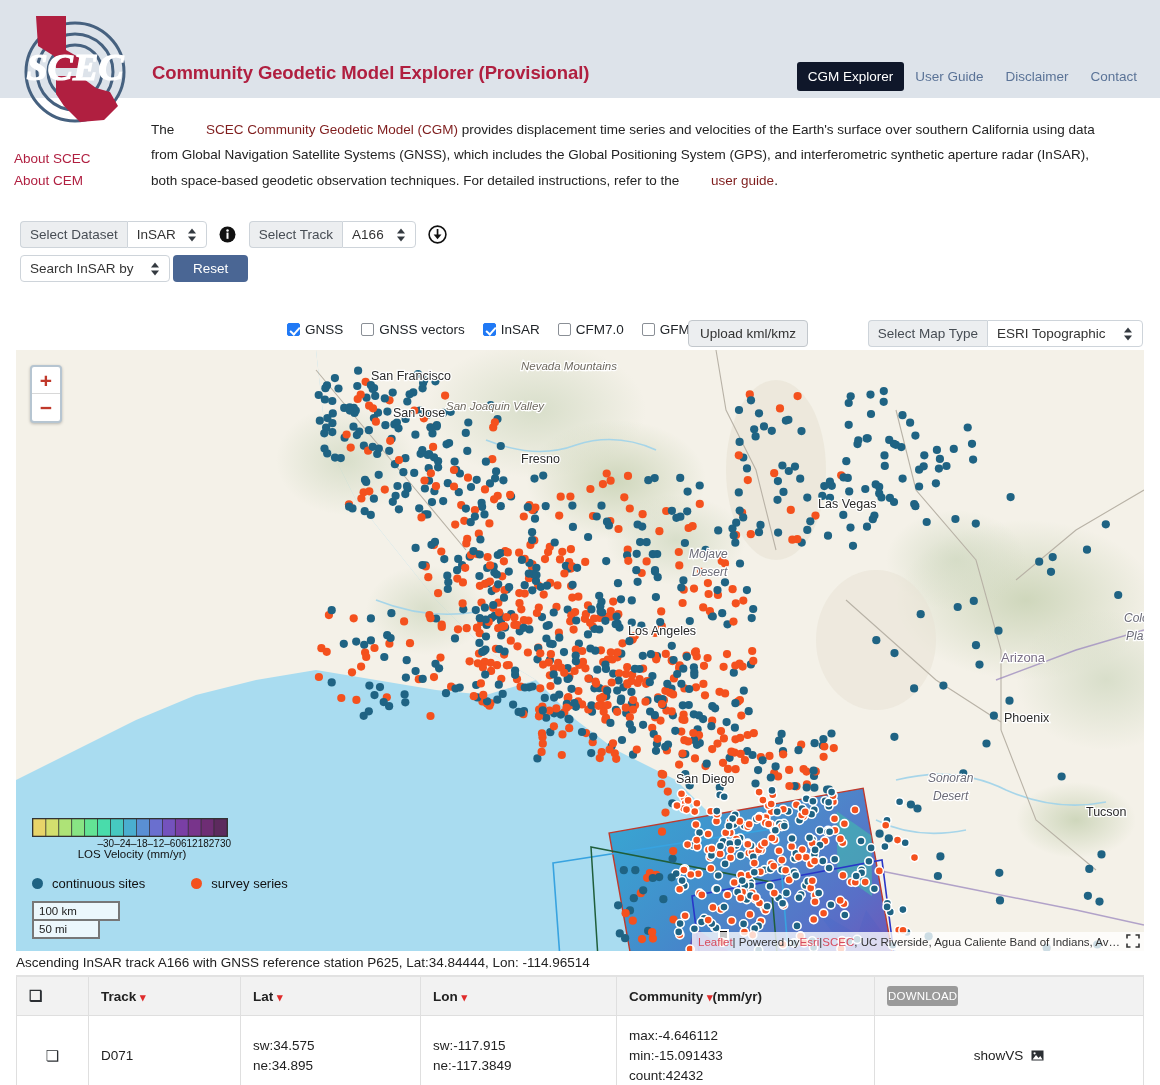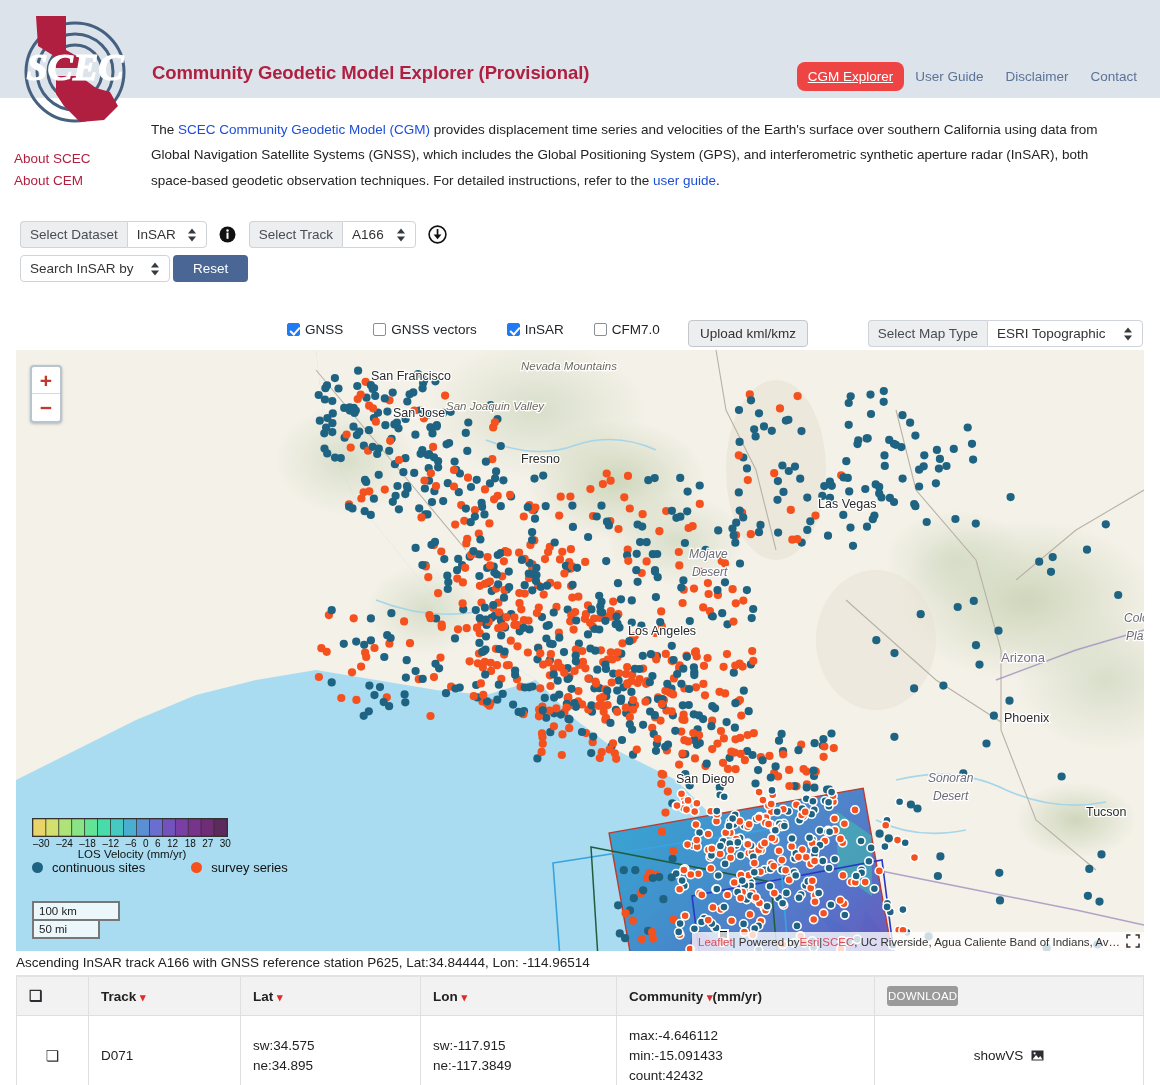--- a/index.html
+++ b/index.html
@@ -30,34 +30,34 @@
   }
   .nav{
     position:absolute; right:12px; top:62px;
     display:flex; align-items:center; gap:0px;
     font-size:13.5px;
   }
   .nav a{
     color:#5a7397; text-decoration:none; padding:7px 11px; display:inline-block;
   }
   .nav a.active{
-    background:#ef4444; color:#ffffff; border-radius:8px;text-decoration:underline;
+    background:#0f172a; color:#ffffff; border-radius:3px;
   }
 
   .side-links{
     position:absolute; left:14px; top:148px; width:130px;
     font-size:13.5px; line-height:22px;
   }
   .side-links a{ color:#b01f40; text-decoration:none; display:block; }
 
   .intro{
     position:absolute; left:151px; top:117px; width:960px;
     font-size:13.5px; line-height:25.3px; color:#232323;
   }
-  .intro a{ color:#1d4ed8; text-decoration:none; }
+  .intro a{ color:#7f1d1d; text-decoration:none;margin-left:28px; }
 
   
   .ctrl-row1{ position:absolute; left:20px; top:221px; display:flex; align-items:center; }
   .ctrl-row2{ position:absolute; left:20px; top:255px; display:flex; align-items:center; }
 
   .input-group{ display:flex; align-items:flex-start; }
   .ig-label{
     background:#eceef0; border:1px solid #ced4da; border-right:none;
     border-radius:4px 0 0 4px;
     padding:5px 9px; font-size:13.5px; color:#474d54; white-space:nowrap;
@@ -88,21 +88,21 @@
     background:#4a6694; color:#fff; border:none; border-radius:4px;
     font-size:13.5px; padding:6px 20px; margin-left:3px; cursor:pointer;
     font-family:"Liberation Sans", sans-serif;
   }
 
   
   .map-toolbar{
     position:absolute; left:0; top:322px; width:1160px; height:28px;
   }
   .cbgroup{
-    position:absolute; left:287px; top:0; display:flex; align-items:center; gap:30px;
+    position:absolute; left:287px; top:0; display:flex; align-items:center; gap:18px;
     font-size:13.5px; color:#212529;
   }
   .cb{ display:flex; align-items:center; gap:5px; }
   .box{
     width:13px; height:13px; border:1px solid #8a8f96; border-radius:2px; background:#fff;
     display:inline-block; position:relative;
   }
   .box.on{ background:#2079f5; border-color:#2079f5; }
   .box.on:after{
     content:""; position:absolute; left:4px; top:0.5px; width:4px; height:8px;
@@ -134,26 +134,26 @@
   }
   .zoomctl div:first-child{ border-bottom:1px solid #d8d8d8; }
 
   .legend{
     position:absolute; left:16px; top:468px; z-index:20;
   }
   .cbar{
     width:196px; height:19px; border:1px solid #333; display:block;
   }
   .cbar-ticks{
-    width:200px; display:flex; justify-content:space-between;
+    width:200px; display:flex; justify-content:flex-end;
     font-size:10px; color:#111; margin-top:1px; padding:0 1px;
   }
   .cbar-title{ width:200px; text-align:center; font-size:11.5px; color:#111; margin-top:-1px; }
   .sitekey{
-    margin-top:0; display:flex; align-items:center; gap:9px; font-size:13px; color:#111;justify-content:space-between;
+    margin-top:16px; display:flex; align-items:center; gap:9px; font-size:13px; color:#111;justify-content:space-between;
   }
   .dot{ width:11px; height:11px; border-radius:50%; display:inline-block; }
   .dot.cont{ background:#1f6383; }
   .dot.surv{ background:#f4511e; }
   .sitekey .sp{ width:28px; }
 
   .scalebar{ position:absolute; left:16px; top:551px; z-index:20; font-size:11.5px; color:#222; }
   .scalebar div{
     background:rgba(255,255,255,.78); border:2px solid #777; border-top:none;
     padding:1px 5px; line-height:14px;

